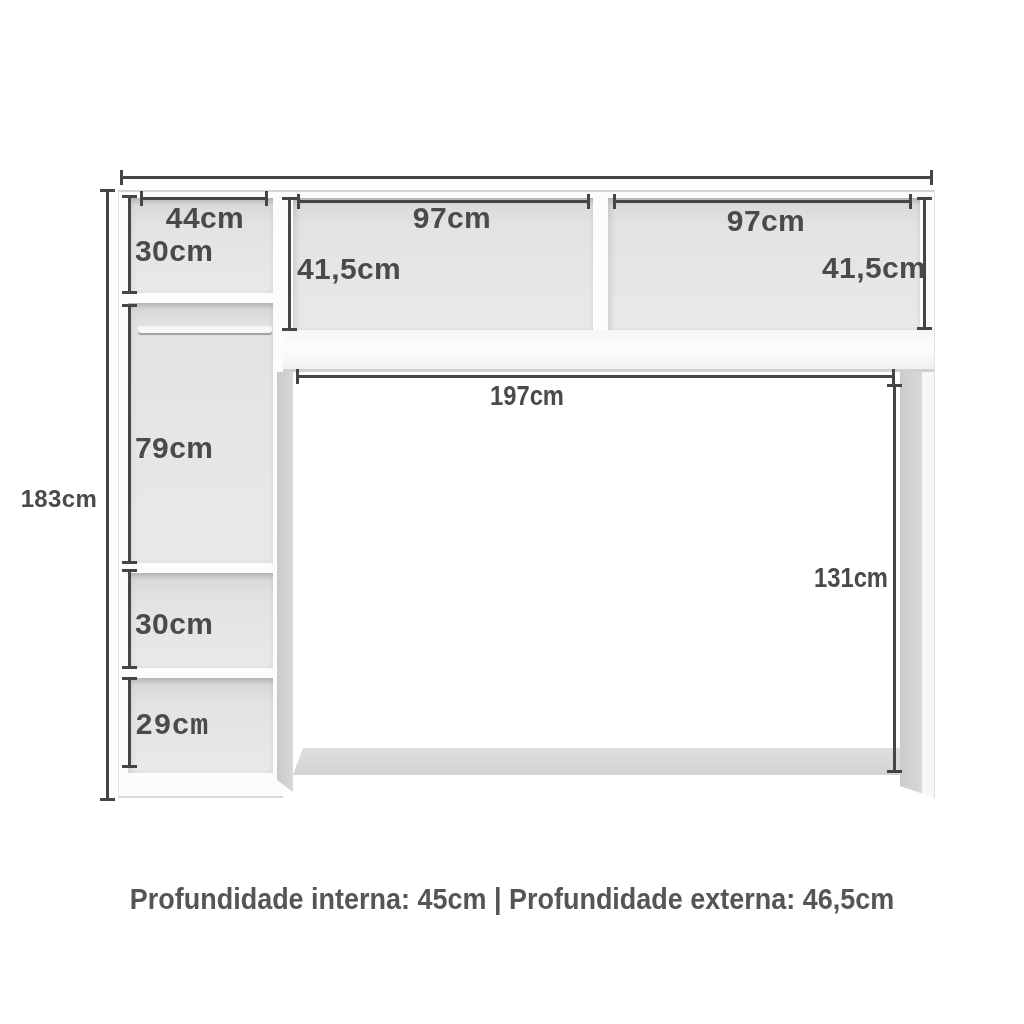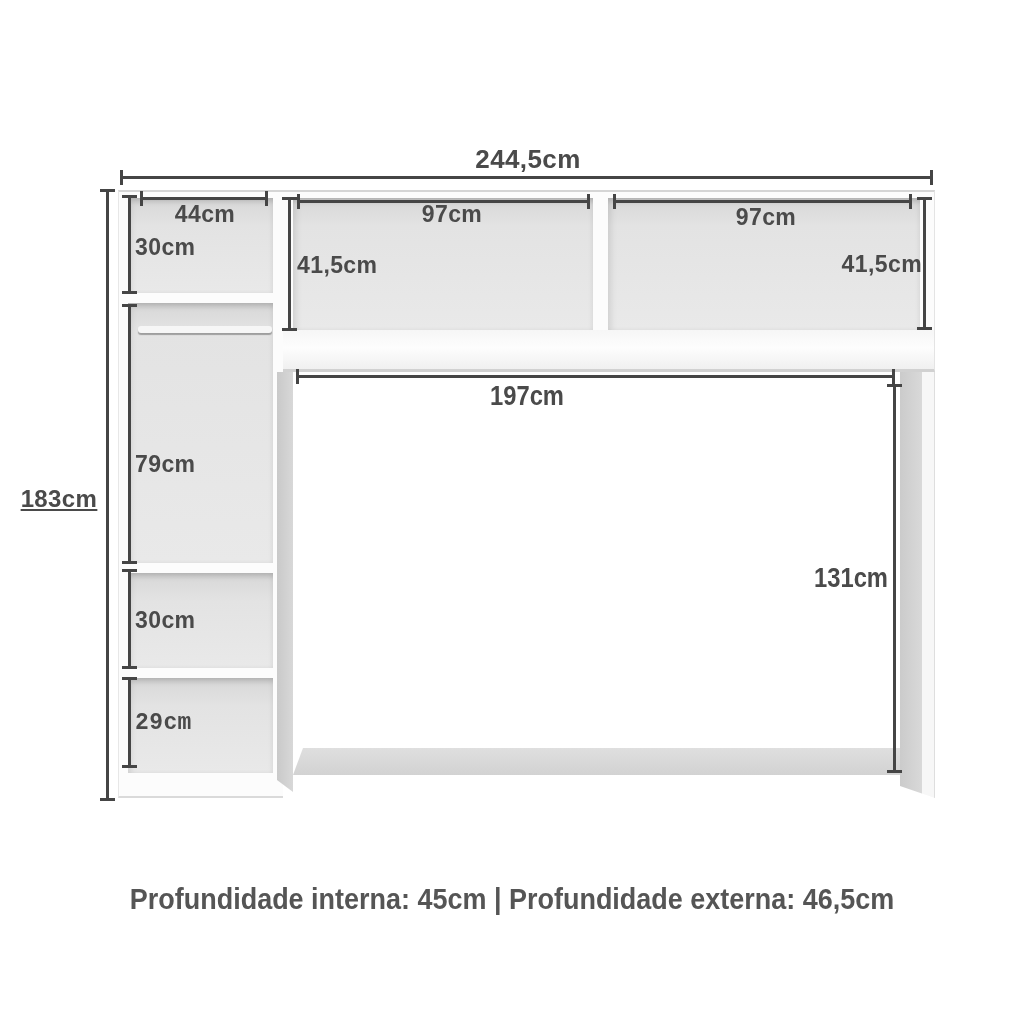--- a/index.html
+++ b/index.html
@@ -60,32 +60,32 @@
   #d-41L{left:288px;top:197px;height:134px;}
   #d-97R{left:613px;top:200px;width:299px;}
   #d-41R{left:923px;top:197px;height:133px;}
   #d-79{left:128px;top:304px;height:260px;}
   #d-30b{left:128px;top:569px;height:100px;}
   #d-29{left:128px;top:677px;height:91px;}
   #d-197{left:296px;top:375px;width:599px;}
   #d-131{left:893px;top:384px;height:389px;}
 
   
-  .lab{color:#4a4a4a;font-weight:bold;font-size:23px;letter-spacing:.4px;white-space:nowrap;line-height:1.05;}
+  .lab{color:#4a4a4a;font-weight:bold;font-size:30px;letter-spacing:.4px;white-space:nowrap;line-height:1.05;}
   .lab-c{text-align:center;}
   .lab-r{text-align:right;}
   #d-width-label{left:400px;top:146px;width:256px;font-size:26px;}
-  #d-height-label{left:14px;top:486px;width:90px;font-size:24px;text-align:center;text-decoration:underline;}
+  #d-height-label{left:14px;top:486px;width:90px;font-size:24px;text-align:center;}
   #d-44-label{left:148px;top:202px;width:114px;}
   #d-30a-label{left:135px;top:235px;}
   #d-97L-label{left:372px;top:202px;width:160px;}
   #d-41L-label{left:297px;top:253px;}
   #d-97R-label{left:686px;top:205px;width:160px;}
   #d-41R-label{left:822px;top:252px;width:100px;}
-  #d-79-label{left:135px;top:432px;margin-top:20px;}
+  #d-79-label{left:135px;top:432px;}
   #d-30b-label{left:135px;top:608px;}
   #d-29-label{left:135px;top:711px;font-family:Liberation Mono, monospace;}
   .cond{font-size:27px;letter-spacing:0;transform:scaleX(.88);}
   #d-197-label{left:427px;top:382px;width:200px;transform-origin:center;}
   #d-131-label{left:758px;top:564px;width:130px;transform-origin:right center;}
   #footer{left:0;top:883px;width:1024px;text-align:center;font-size:29px;
     font-weight:bold;color:#555555;transform:scaleX(.93);transform-origin:center;
     letter-spacing:0;white-space:nowrap;}
 </style>
 </head>
@@ -120,21 +120,20 @@
   <div class="abs dim-h" id="d-97L"></div>
   <div class="abs dim-v" id="d-41L"></div>
   <div class="abs dim-h" id="d-97R"></div>
   <div class="abs dim-v" id="d-41R"></div>
   <div class="abs dim-v" id="d-79"></div>
   <div class="abs dim-v" id="d-30b"></div>
   <div class="abs dim-v" id="d-29"></div>
   <div class="abs dim-h" id="d-197"></div>
   <div class="abs dim-v" id="d-131"></div>
 
-  <div class="abs lab lab-c" id="d-width-label">244,5cm</div>
   <div class="abs lab" id="d-height-label">183cm</div>
   <div class="abs lab lab-c" id="d-44-label">44cm</div>
   <div class="abs lab" id="d-30a-label">30cm</div>
   <div class="abs lab lab-c" id="d-97L-label">97cm</div>
   <div class="abs lab" id="d-41L-label">41,5cm</div>
   <div class="abs lab lab-c" id="d-97R-label">97cm</div>
   <div class="abs lab lab-r" id="d-41R-label">41,5cm</div>
   <div class="abs lab" id="d-79-label">79cm</div>
   <div class="abs lab" id="d-30b-label">30cm</div>
   <div class="abs lab" id="d-29-label">29cm</div>

